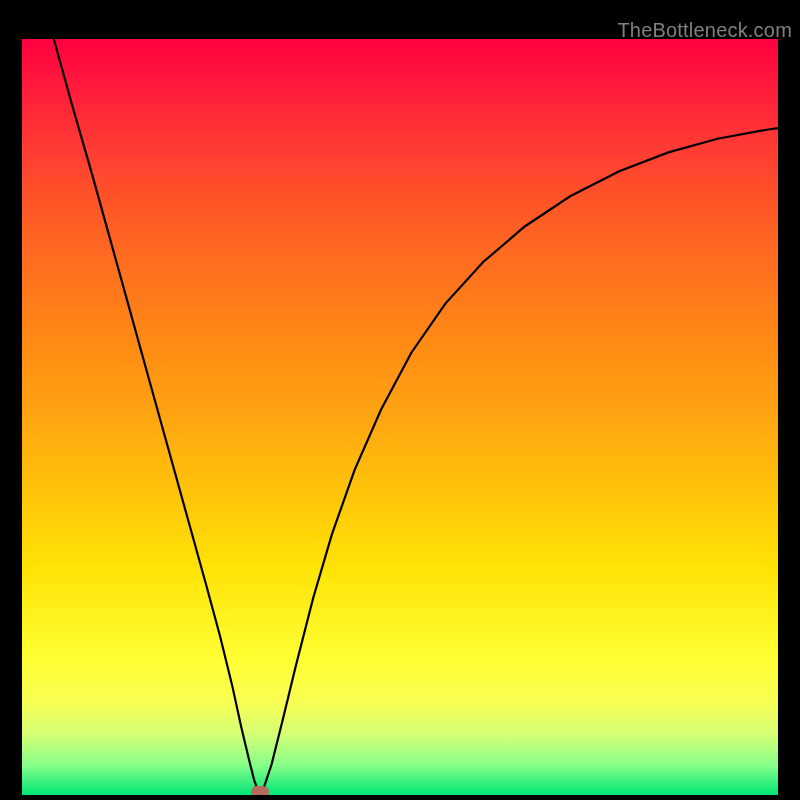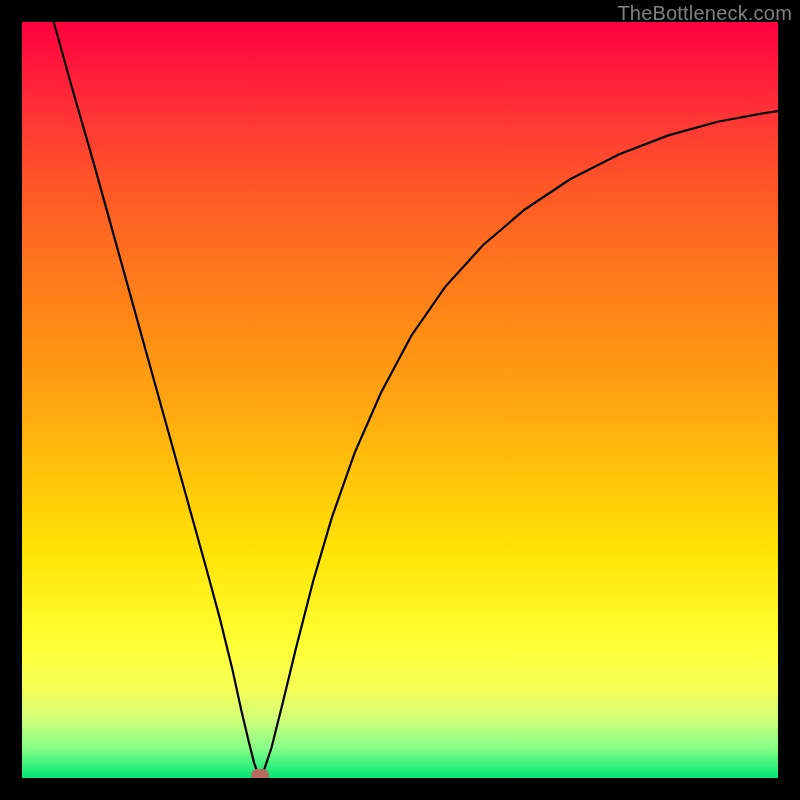--- a/index.html
+++ b/index.html
@@ -8,20 +8,21 @@
     width: 800px;
     height: 800px;
     background: #000;
     overflow: hidden;
     font-family: Arial, Helvetica, sans-serif;
   }
   .frame {
     position: absolute;
     inset: 0;
     background: #000;
+    margin-top: 17px;
   }
   .plot {
     position: absolute;
     left: 22px;
     top: 22px;
     width: 756px;
     height: 756px;
     overflow: hidden;
   }
   .gradient {

